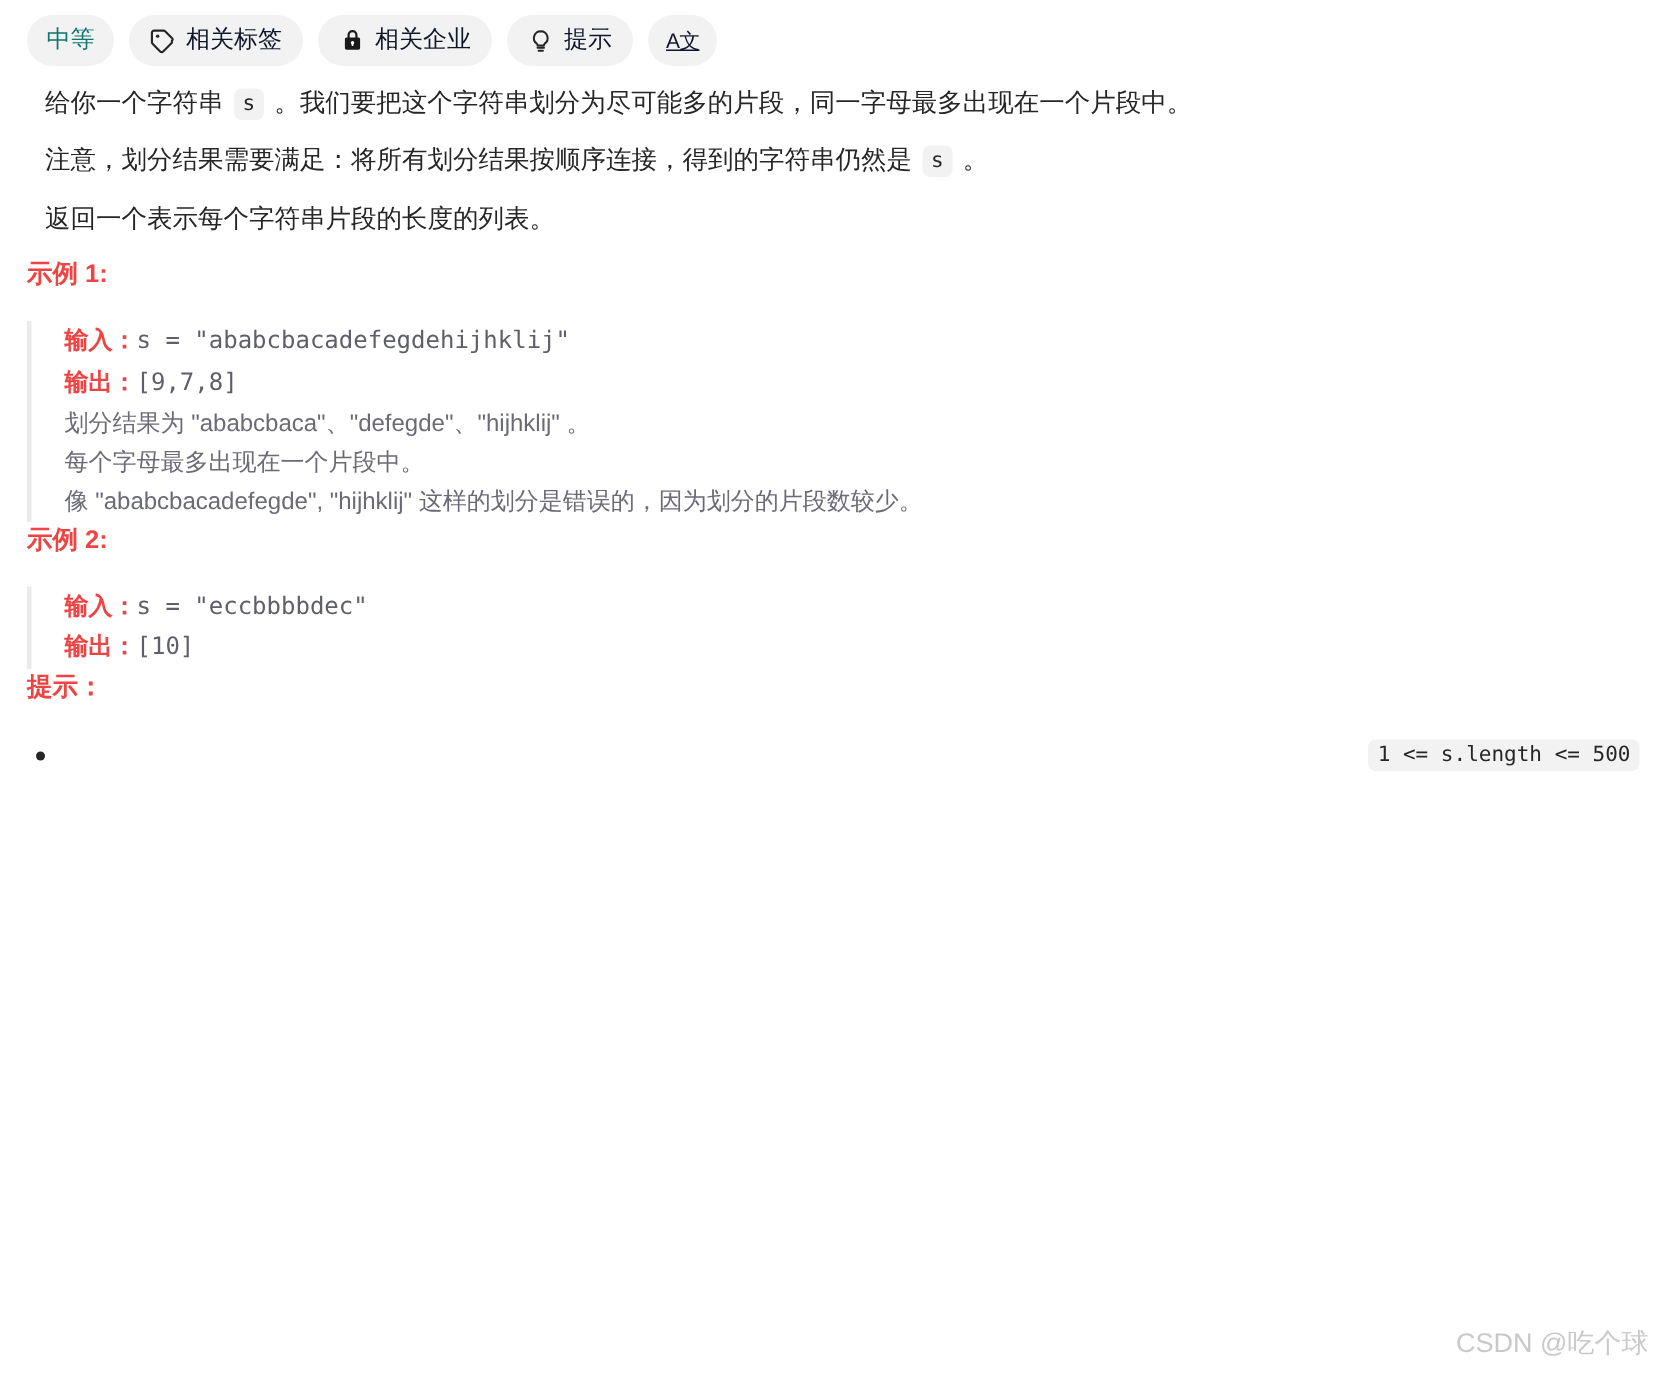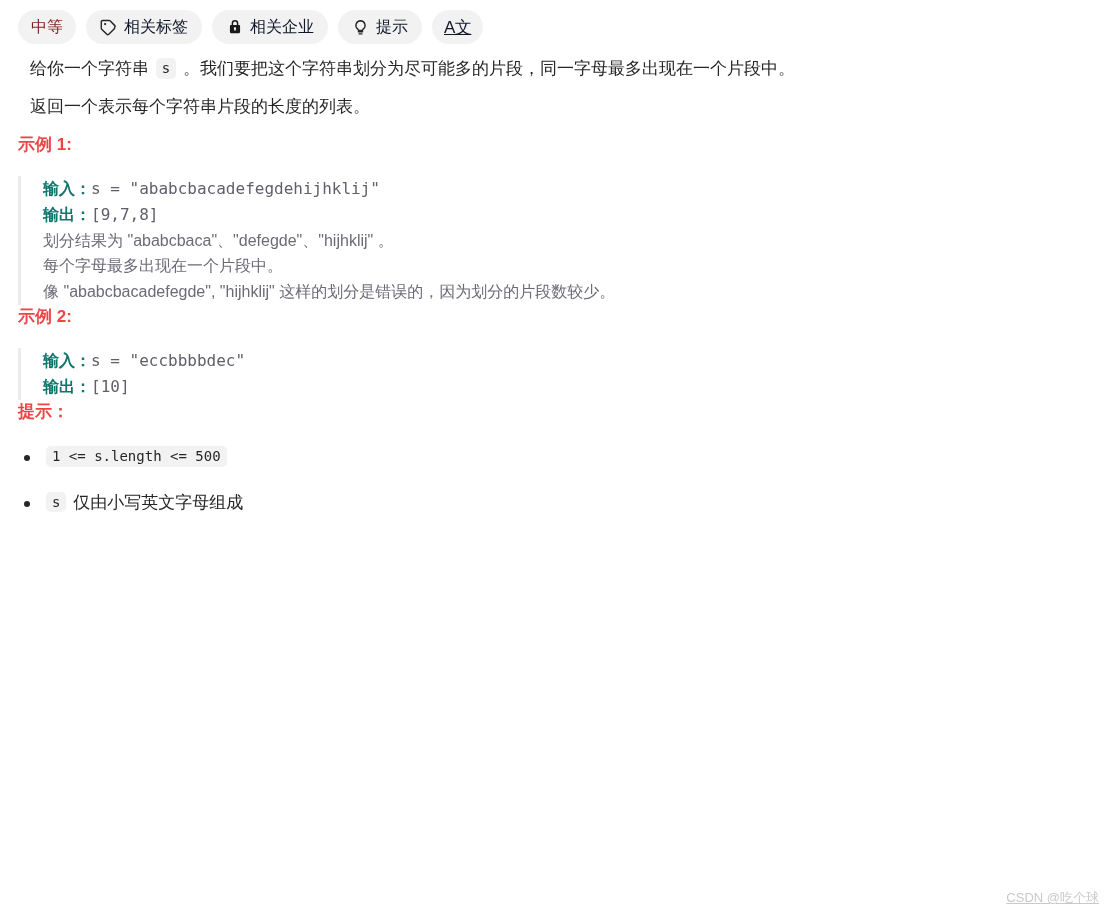--- a/index.html
+++ b/index.html
@@ -33,34 +33,34 @@
     border-radius: 17px;
     background: #f2f2f2;
     font-size: 16px;
     color: #0f172a;
     line-height: 1;
     white-space: nowrap;
     cursor: pointer;
     user-select: none;
   }
   .chip.difficulty {
-    color: #7f1d1d;
+    color: #0f766e;
     padding: 0 13px;
   }
   .chip .ico {
     display: inline-flex;
     align-items: center;
     justify-content: center;
     width: 17px;
     height: 17px;
     flex: 0 0 auto;
   }
   .chip.translate {
     padding: 0 12px;
-    font-size: 17px;
+    font-size: 14px;
     letter-spacing: -0.5px;
     text-decoration: underline;
   }
 
   
   .content {
     padding: 0 18px;
   }
   p.para {
     font-size: 17px;
@@ -102,34 +102,35 @@
     border-left: 3px solid #ebebeb;
   }
   blockquote.example .line {
     font-size: 16px;
     line-height: 1.62;
     color: #5f5f6b;
     font-family: "DejaVu Sans Mono", "Liberation Mono", monospace;
     white-space: pre-wrap;
   }
   blockquote.example .lbl {
-    font-family: Liberation Serif, serif;
+    font-family: Liberation Mono, monospace;
     font-weight: bold;
-    color: #0f766e;
+    color: #ef4444;
   }
   blockquote.example .cn {
     font-family: "Liberation Sans", "DejaVu Sans", sans-serif;
     color: #6b6b78;
   }
 
   
   ul.hints {
     list-style: none;
     margin: 21px 0 0 0;
     padding: 0;
+    text-align: right;
   }
   ul.hints li {
     position: relative;
     padding-left: 26px;
     font-size: 17px;
     line-height: 1.5;
     margin-bottom: 20px;
     color: #262626;
   }
   ul.hints li::before {
@@ -141,24 +142,23 @@
     height: 6px;
     border-radius: 50%;
     background: #262626;
   }
 
   
   .watermark {
     position: absolute;
     right: 14px;
     bottom: 10px;
-    font-size: 13px;
+    font-size: 18px;
     color: #c9c9c9;
     user-select: none;
-    text-decoration: underline;
   }
 </style>
 </head>
 <body>
 
 <div class="toolbar">
 
   <span class="chip difficulty">
     <span>中等</span>
   </span>
@@ -198,20 +198,21 @@
   <span class="chip translate">
     <span>A文</span>
   </span>
 
 </div>
 
 <div class="content">
 
   <p class="para p1"><span>给你一个字符串 </span><code class="chip-code">s</code><span> 。我们要把这个字符串划分为尽可能多的片段，同一字母最多出现在一个片段中。</span></p>
 
+  <p class="para p2"><span>注意，划分结果需要满足：将所有划分结果按顺序连接，得到的字符串仍然是 </span><code class="chip-code">s</code><span> 。</span></p>
 
   <p class="para p3">返回一个表示每个字符串片段的长度的列表。</p>
 
   <h3 class="section-title ex1-title">示例 1:</h3>
   <blockquote class="example">
     <div class="line"><span class="lbl">输入：</span><span>s = "ababcbacadefegdehijhklij"</span></div>
     <div class="line"><span class="lbl">输出：</span><span>[9,7,8]</span></div>
     <div class="line cn">划分结果为 "ababcbaca"、"defegde"、"hijhklij" 。</div>
     <div class="line cn">每个字母最多出现在一个片段中。</div>
     <div class="line cn">像 "ababcbacadefegde", "hijhklij" 这样的划分是错误的，因为划分的片段数较少。</div>
@@ -219,18 +220,17 @@
 
   <h3 class="section-title ex2-title">示例 2:</h3>
   <blockquote class="example">
     <div class="line"><span class="lbl">输入：</span><span>s = "eccbbbbdec"</span></div>
     <div class="line"><span class="lbl">输出：</span><span>[10]</span></div>
   </blockquote>
 
   <h3 class="section-title hint-title">提示：</h3>
   <ul class="hints">
     <li><code class="chip-code">1 &lt;= s.length &lt;= 500</code><span></span></li>
-    <li><code class="chip-code">s</code><span> 仅由小写英文字母组成</span></li>
   </ul>
 
 </div>
 
 <div class="watermark">CSDN @吃个球</div>
 
 </body></html>

